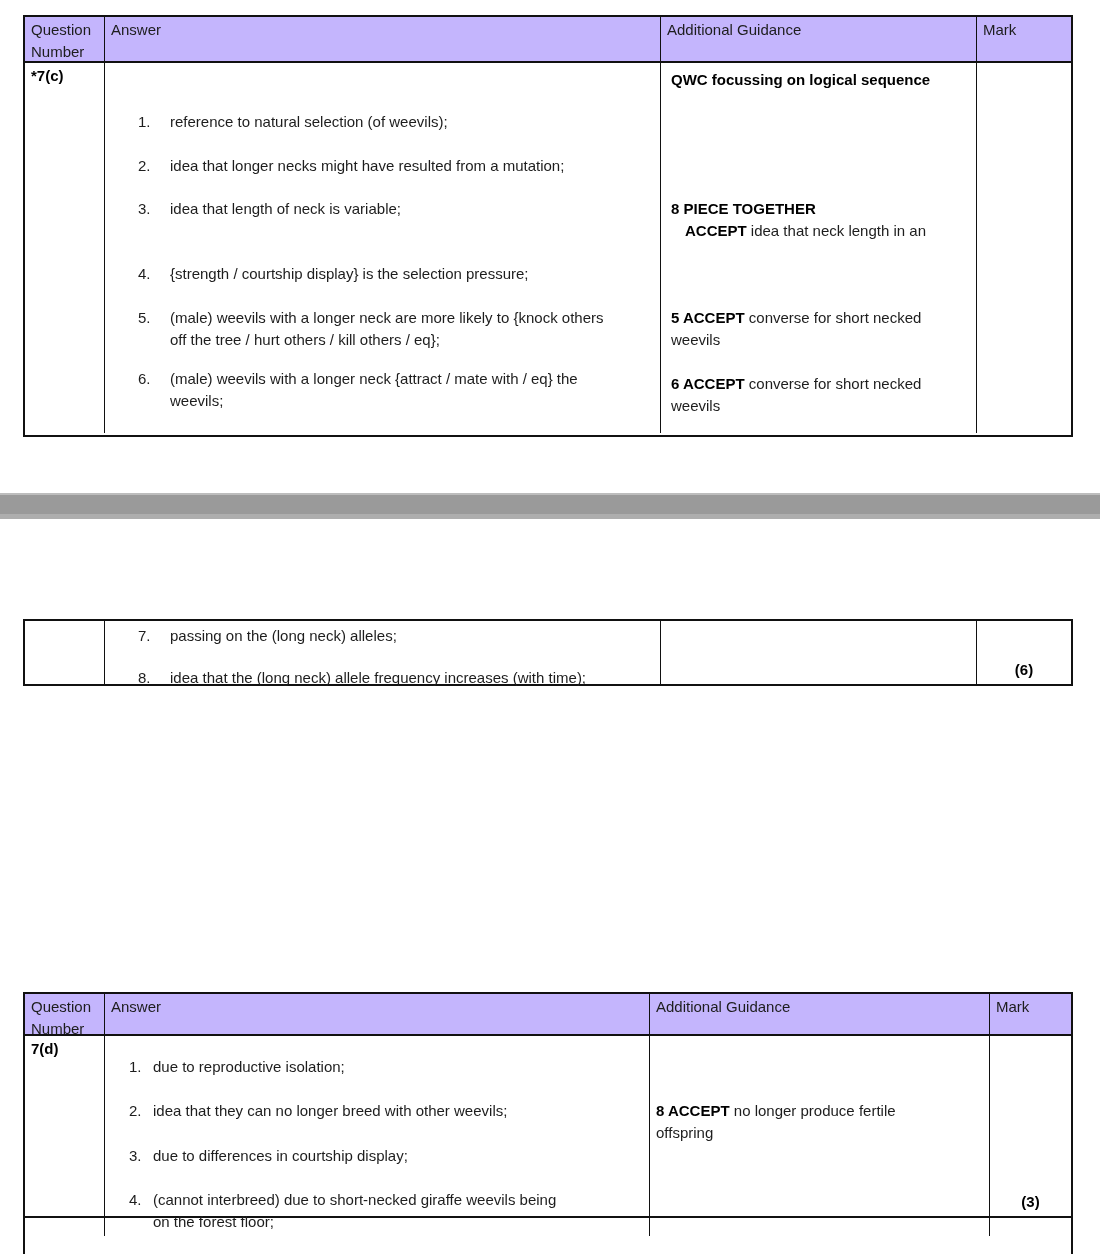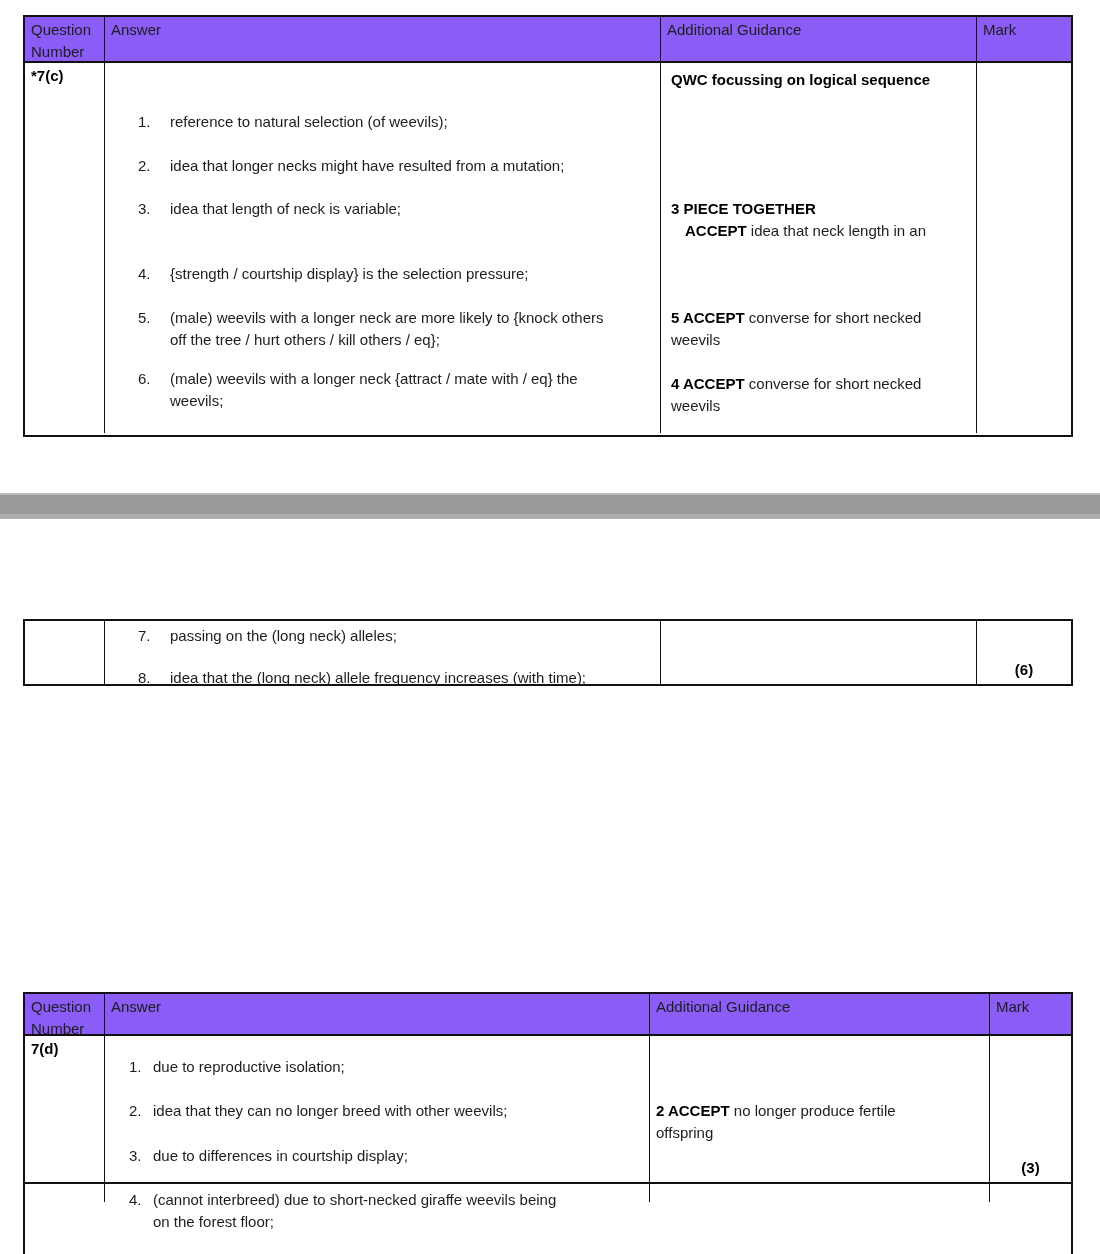--- a/index.html
+++ b/index.html
@@ -9,37 +9,37 @@
     font-size:15px;line-height:22px;color:#1d1d1d;overflow:hidden;
   }
   *{box-sizing:border-box;}
   b{color:#000;text-align:right;}
 
   .tbl{position:absolute;left:23px;width:1050px;border:2px solid #111;background:#fff;}
   .t1{top:15px;height:422px;}
   .t2{top:619px;height:67px;}
   .t3{top:992px;height:262px;border-bottom:none;}
 
-  .hrow{display:grid;height:46px;border-bottom:2px solid #111;background:#8b5cf6;}
+  .hrow{display:grid;height:46px;border-bottom:2px solid #111;background:#c4b5fd;}
   .brow{display:grid;position:relative;}
   .stubrow{display:grid;height:18px;}
   .t1 .hrow,.t1 .brow,.t2 .brow{grid-template-columns:80px 556px 316px 1fr;}
   .t3 .hrow,.t3 .brow,.t3 .stubrow{grid-template-columns:80px 545px 340px 1fr;}
 
   .hcell{border-right:1.5px solid #111;padding:2px 6px;line-height:22px;}
   .hcell.last{border-right:none;}
   .bcell{border-right:1.5px solid #111;position:relative;}
   .bcell.last{border-right:none;}
   .scell{border-right:1.5px solid #111;}
   .scell.last{border-right:none;}
 
   .t1 .brow{height:370px;}
   .t2 .brow{height:63px;}
   .t3 .hrow{height:42px;}
-  .t3 .brow{height:148px;border-bottom:2px solid #111;}
+  .t3 .brow{height:182px;border-bottom:2px solid #111;}
 
   .qnum{position:absolute;top:2px;left:6px;font-weight:bold;color:#000;}
 
   .item{position:absolute;display:flex;}
   .t1 .item,.t2 .item{left:33px;}
   .t3 .item{left:24px;}
   .inum{flex:none;width:24px;margin-right:8px;}
   .t3 .inum{width:20px;margin-right:4px;}
   .iline{white-space:nowrap;}
 
@@ -100,29 +100,29 @@
           <div class="iline">(male) weevils with a longer neck {attract / mate with / eq} the</div>
           <div class="iline">weevils;</div>
         </span>
       </div>
     </div>
     <div class="bcell">
       <div class="gblock" style="top:6px">
         <b class="gline">QWC focussing on logical sequence</b>
       </div>
       <div class="gblock" style="top:135px">
-        <div class="gline"><b>3 PIECE TOGETHER</b></div>
+        <div class="gline"><b>8 PIECE TOGETHER</b></div>
         <div class="gline gindent"><b>ACCEPT</b><span> idea that neck length in an</span></div>
       </div>
       <div class="gblock" style="top:244px">
         <div class="gline"><b>5 ACCEPT</b><span> converse for short necked</span></div>
         <div class="gline">weevils</div>
       </div>
       <div class="gblock" style="top:310px">
-        <div class="gline"><b>4 ACCEPT</b><span> converse for short necked</span></div>
+        <div class="gline"><b>6 ACCEPT</b><span> converse for short necked</span></div>
         <div class="gline">weevils</div>
       </div>
     </div>
     <div class="bcell last"></div>
   </div>
 </div>
 
 <div class="pagebreak">
   <div class="pb-top"></div>
   <div class="pb-mid"></div>
@@ -176,21 +176,21 @@
       <div class="item" style="top:153px">
         <span class="inum">4.</span>
         <span>
           <div class="iline">(cannot interbreed) due to short-necked giraffe weevils being</div>
           <div class="iline">on the forest floor;</div>
         </span>
       </div>
     </div>
     <div class="bcell">
       <div class="gblock" style="top:64px">
-        <div class="gline"><b>2 ACCEPT</b><span> no longer produce fertile</span></div>
+        <div class="gline"><b>8 ACCEPT</b><span> no longer produce fertile</span></div>
         <div class="gline">offspring</div>
       </div>
     </div>
     <div class="bcell last">
       <div class="markval">(3)</div>
     </div>
   </div>
   <div class="stubrow">
     <div class="scell"></div>
     <div class="scell"></div>

